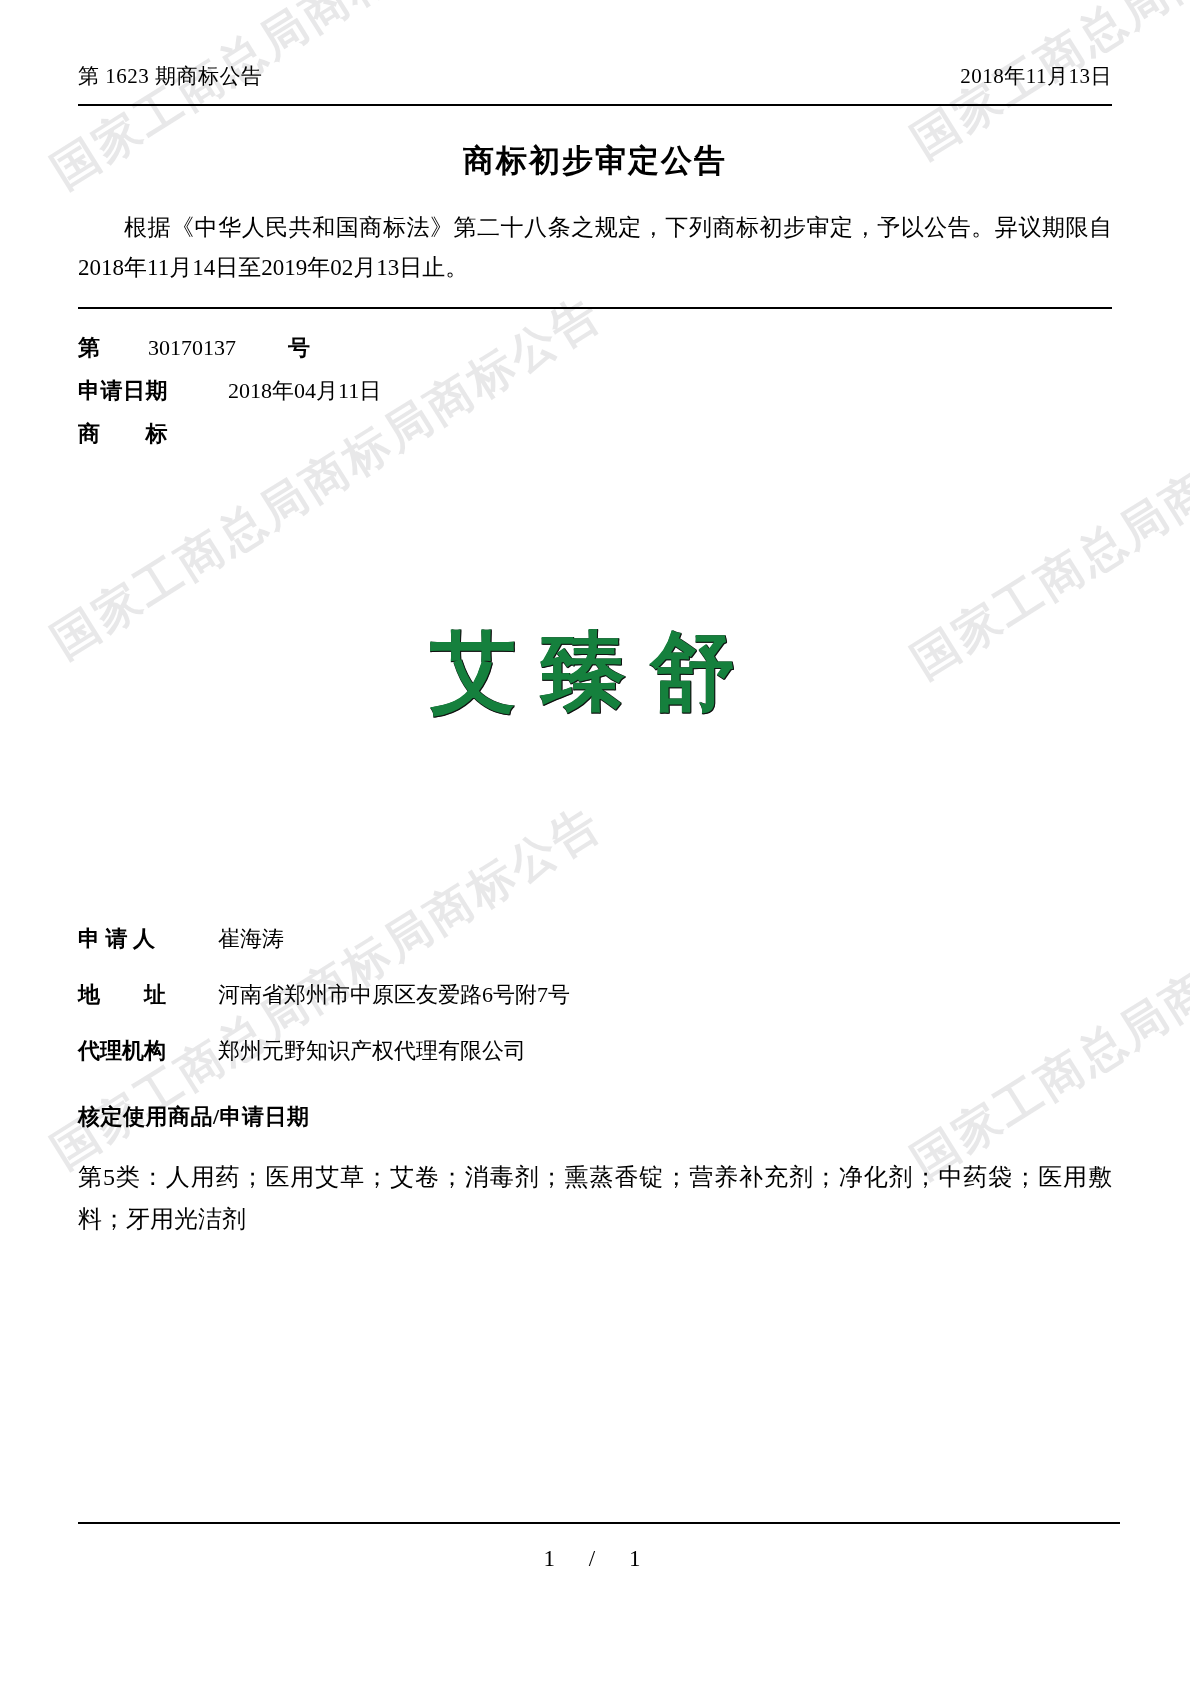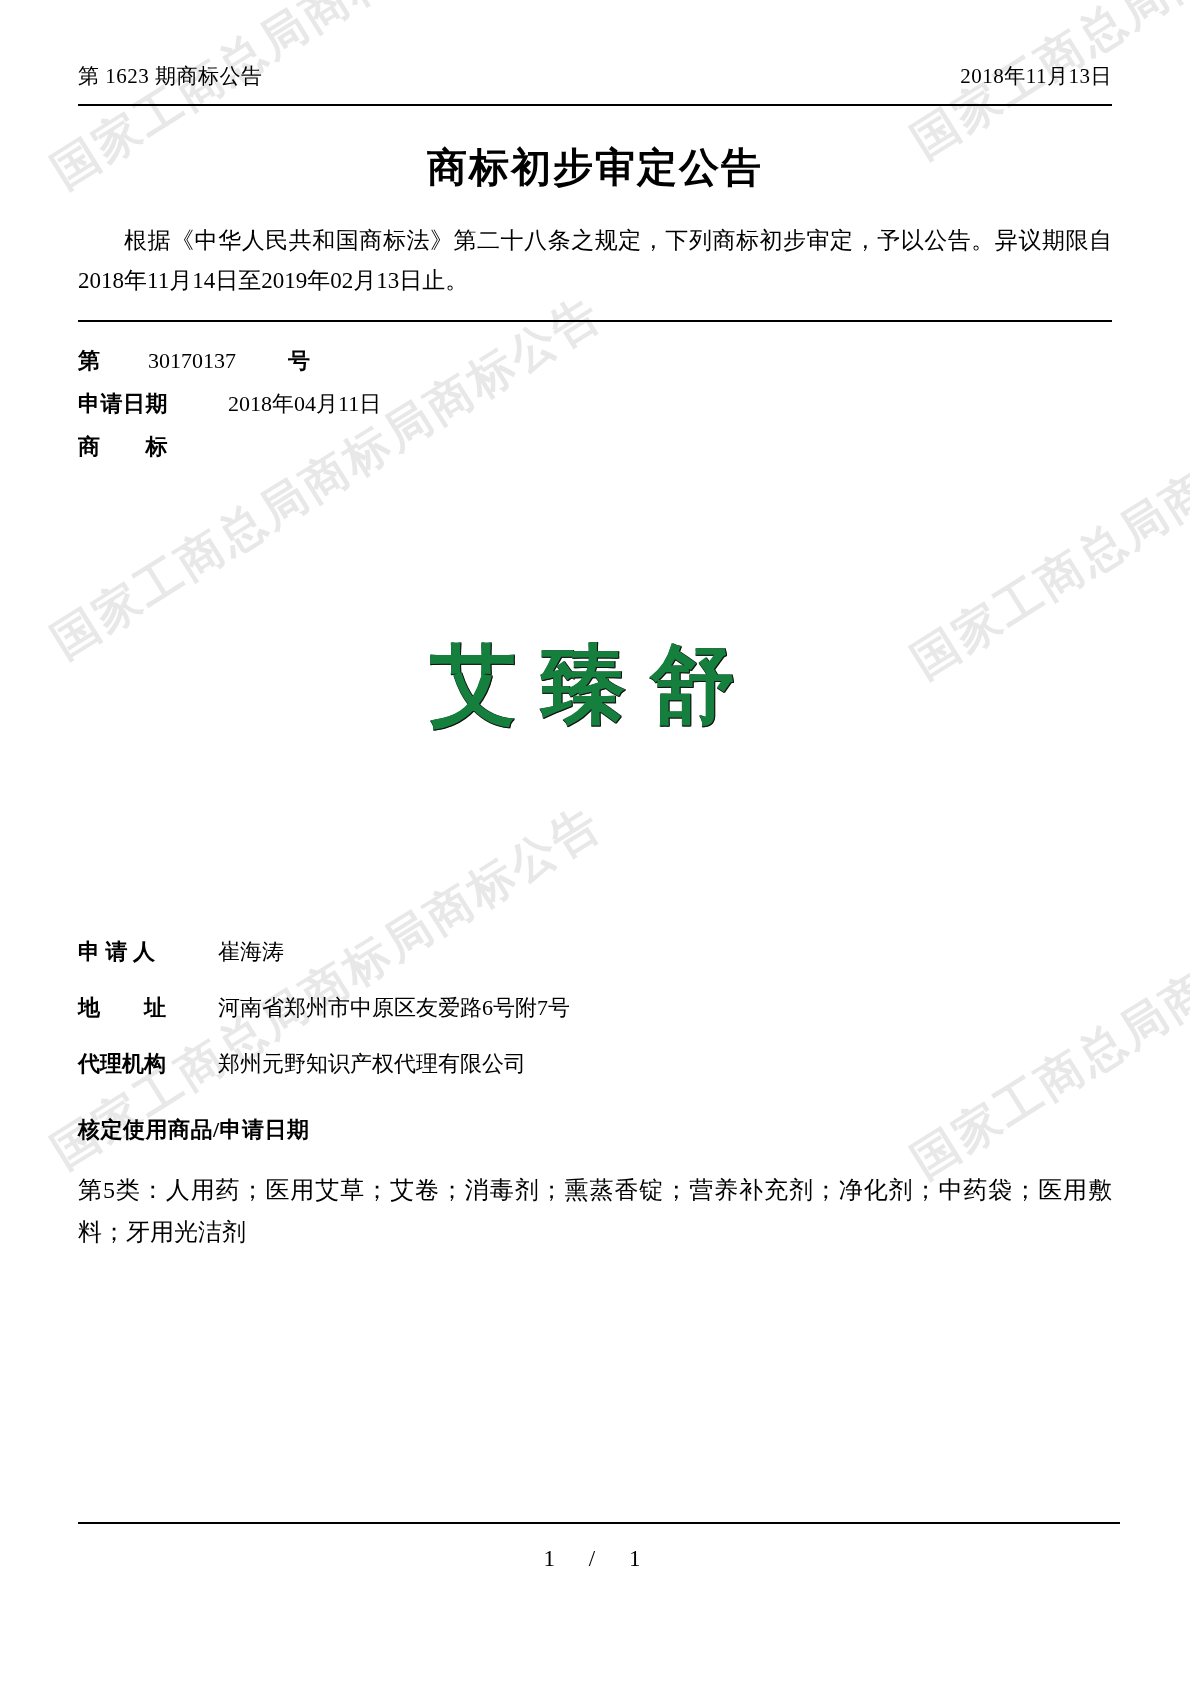--- a/index.html
+++ b/index.html
@@ -54,21 +54,21 @@
   .header-left { letter-spacing: 0.5px; }
   .header-right { letter-spacing: 0.5px; }
 
   .header-rule {
     margin-top: 14px;
     border-top: 2px solid #000;
   }
 
   .doc-title {
     text-align: center;
-    font-size: 40px;
+    font-size: 31px;
     font-weight: 700;
     letter-spacing: 2px;
     margin-top: 34px;
   }
 
   .intro {
     margin-top: 26px;
     font-size: 23px;
     line-height: 1.72;
     text-align: justify;

